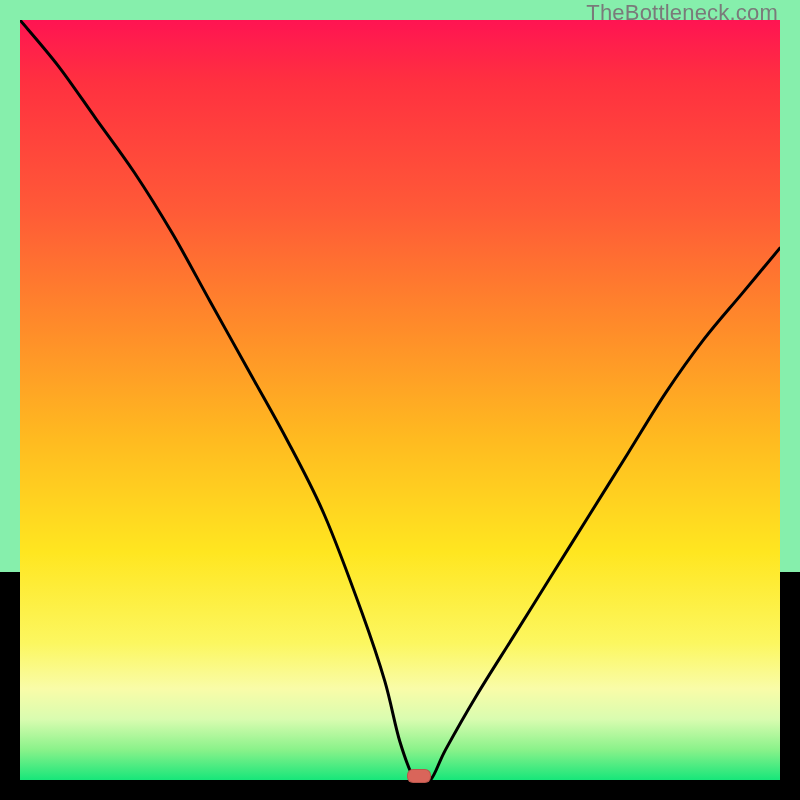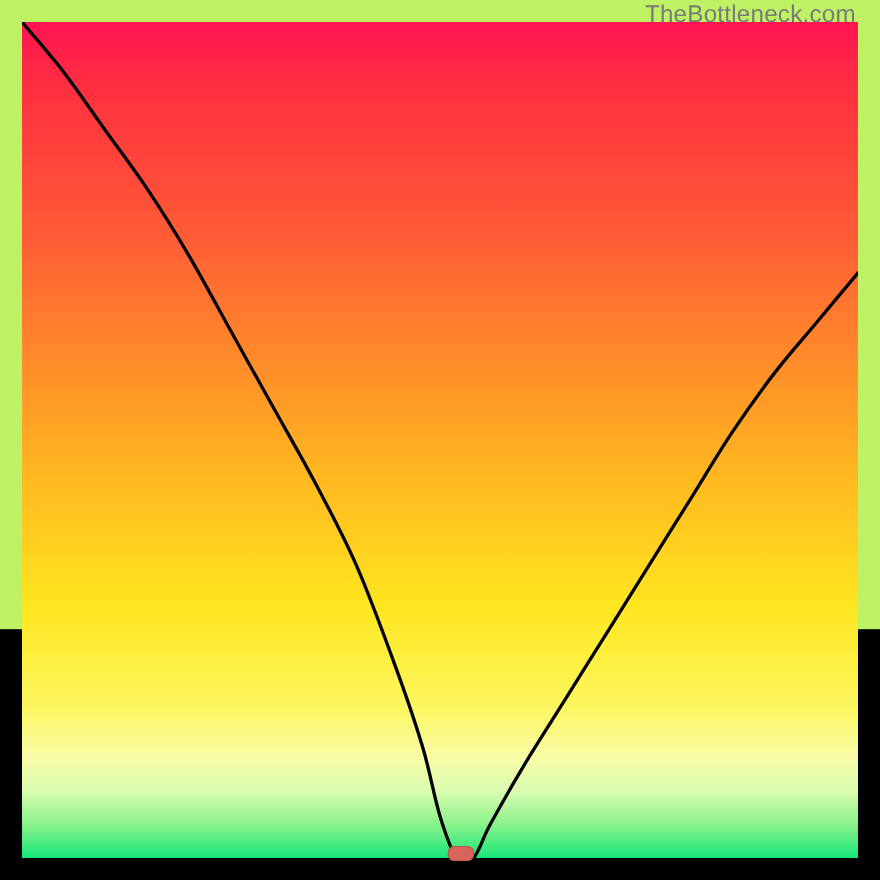--- a/index.html
+++ b/index.html
@@ -8,21 +8,21 @@
     width: 800px;
     height: 800px;
     overflow: hidden;
     background: #000;
     font-family: Arial, Helvetica, sans-serif;
   }
   .frame {
     position: relative;
     width: 800px;
     height: 572px;
-    background: #bef264;
+    background: #86efac;
     text-align: right;
   }
   .plot-area {
     position: absolute;
     left: 20px;
     top: 20px;
     width: 760px;
     height: 760px;
     
     background: linear-gradient(

